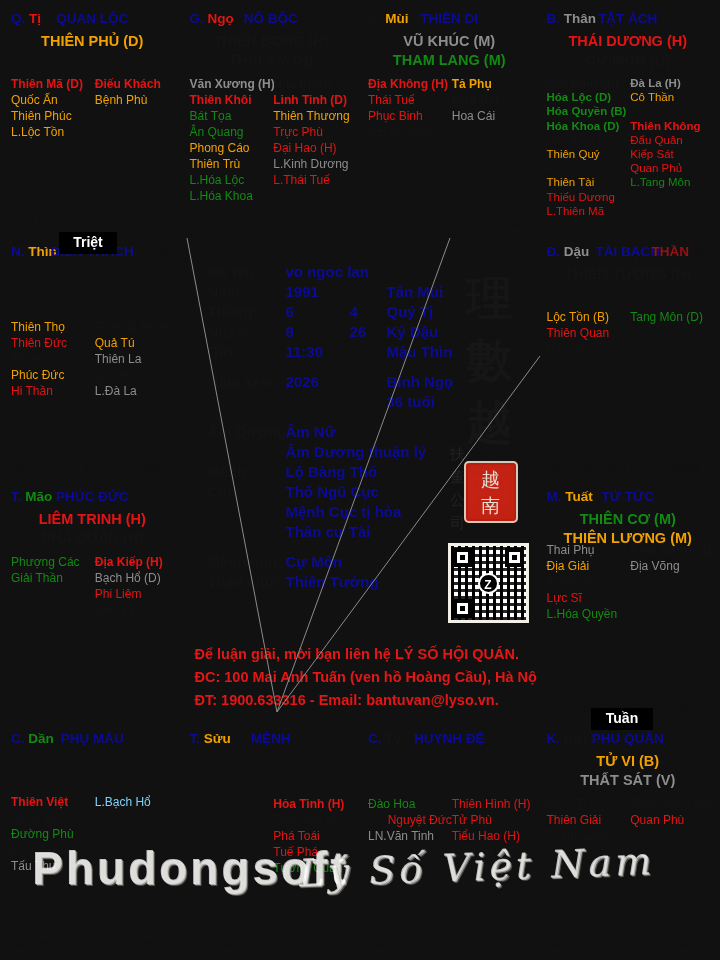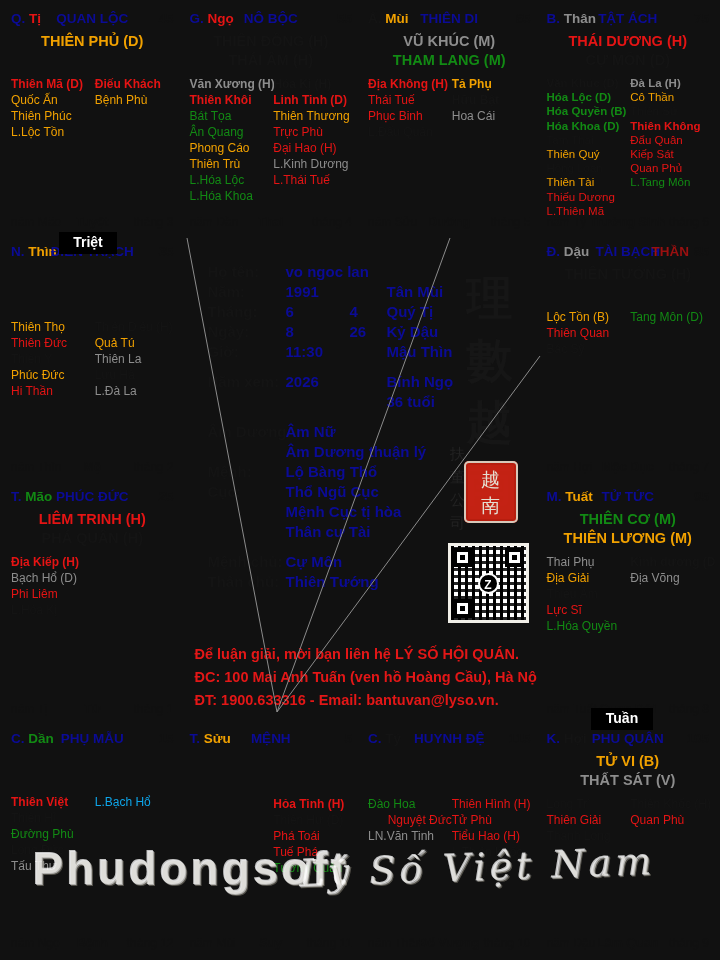--- a/index.html
+++ b/index.html
@@ -341,20 +341,24 @@
           <span class="hdr-left"><span style="color: rgb(11, 11, 150);">T. </span><span style="color: rgb(18, 138, 20);">Mão</span></span>
           <span class="hdr-name">PHÚC ĐỨC</span>
           <span class="hdr-right"><span>25</span></span>
         </div>
         <div class="mains">
           <div style="color: rgb(228, 20, 20);">LIÊM TRINH (H)</div>
           <div style="color: rgb(20, 20, 20);">PHÁ QUÂN (H)</div>
         </div>
         <div class="cols" style="top: 72px;">
           <div class="scol">
+            <div style="color: rgb(18, 138, 20);">Phượng Các</div>
+            <div style="color: rgb(18, 138, 20);">Giải Thần</div>
+          </div>
+          <div class="scol">
             <div style="color: rgb(228, 20, 20); font-weight: bold;">Địa Kiếp (H)</div>
             <div style="color: rgb(141, 141, 141);">Bạch Hổ (D)</div>
             <div style="color: rgb(228, 20, 20);">Phi Liêm</div>
             <div style="color: rgb(20, 20, 20);">L.Hóa Kị</div>
           </div>
         </div>
         <div class="cell-footer">
           <span class="ft-nam">năm Tị</span>
           <span class="ft-stage">Tử</span>
           <span class="ft-thang">tháng 1</span>
@@ -363,21 +367,21 @@
       <div class="cell" style="grid-area: 3 / 4;">
         <div class="cell-header">
           <span class="hdr-left"><span style="color: rgb(11, 11, 150);">M. </span><span style="color: rgb(241, 161, 0);">Tuất</span></span>
           <span class="hdr-name">TỬ TỨC</span>
           <span class="hdr-right"><span>95</span></span>
         </div>
         <div class="mains">
           <div style="color: rgb(18, 138, 20);">THIÊN CƠ (M)</div>
           <div style="color: rgb(241, 161, 0);">THIÊN LƯƠNG (M)</div>
         </div>
-        <div class="cols" style="top: 72px;">
+        <div class="cols" style="top: 60px;">
           <div class="scol">
             <div style="color: rgb(141, 141, 141);">Thai Phụ</div>
             <div style="color: rgb(241, 161, 0);">Địa Giải</div>
             <div style="color: rgb(20, 20, 20);">Thiếu Âm</div>
             <div style="color: rgb(228, 20, 20);">Lực Sĩ</div>
             <div style="color: rgb(18, 138, 20);">L.Hóa Quyền</div>
           </div>
           <div class="scol">
             <div style="color: rgb(20, 20, 20); font-weight: bold;">Kình dương (D)</div>
             <div style="color: rgb(141, 141, 141);">Địa Võng</div>
@@ -397,21 +401,21 @@
         </div>
         <div class="cols" style="top: 70px;">
           <div class="scol">
             <div style="color: rgb(228, 20, 20); font-weight: bold;">Thiên Việt</div>
             <div style="color: rgb(20, 20, 20);">Thiên Hỉ</div>
             <div style="color: rgb(18, 138, 20);">Đường Phù</div>
             <div style="color: rgb(20, 20, 20);">Long Đức</div>
             <div style="color: rgb(141, 141, 141);">Tấu Thư</div>
           </div>
           <div class="scol">
-            <div style="color: #0ea5e9;">L.Bạch Hổ</div>
+            <div style="color: #7dd3fc;">L.Bạch Hổ</div>
           </div>
         </div>
         <div class="cell-footer">
           <span class="ft-nam">năm Ngọ</span>
           <span class="ft-stage">Bệnh</span>
           <span class="ft-thang">tháng 12</span>
         </div>
       </div>
       <div class="cell" style="grid-area: 4 / 2;">
         <div class="cell-header">

